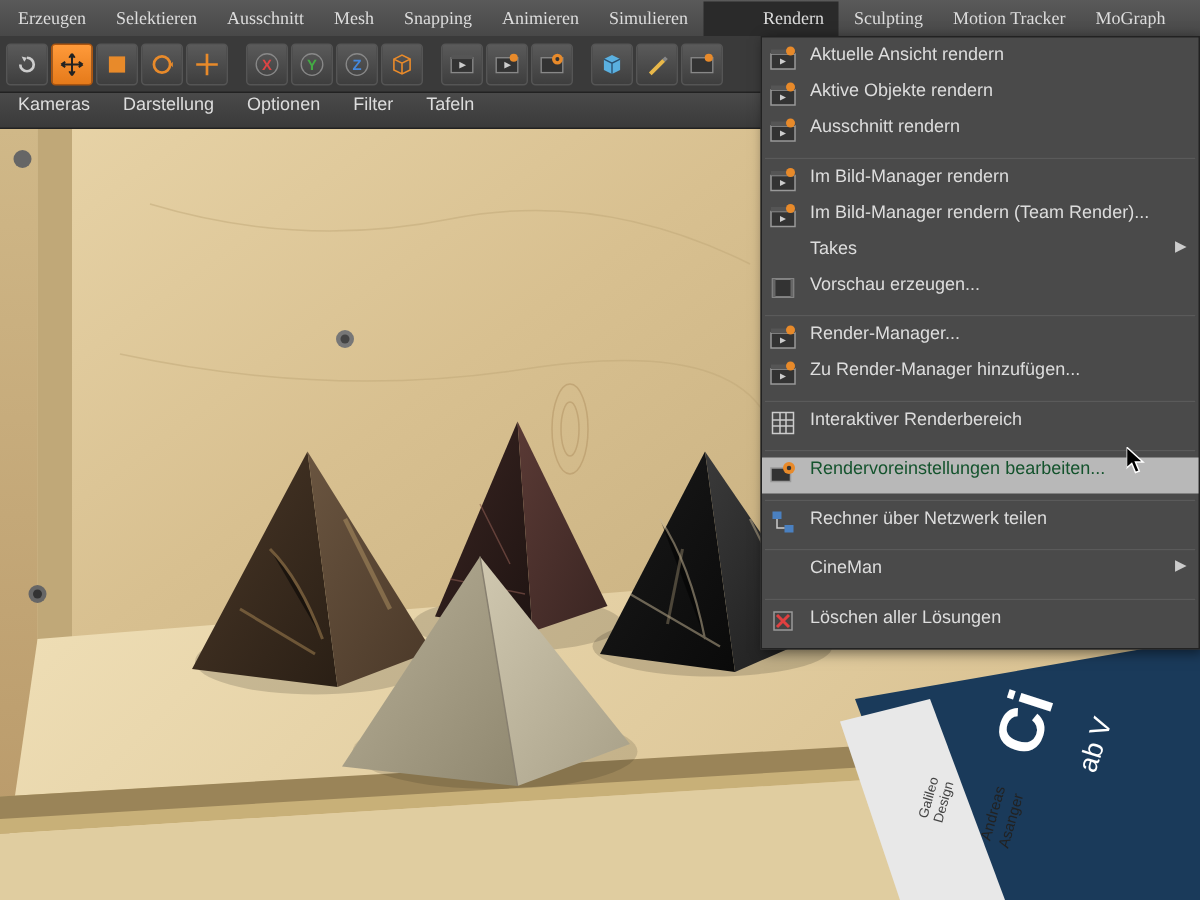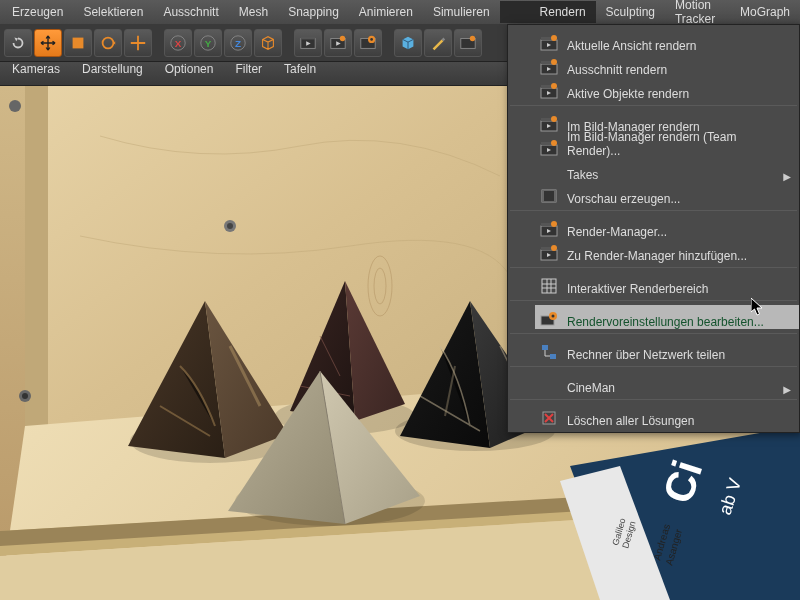--- a/index.html
+++ b/index.html
@@ -1,30 +1,30 @@
 <!DOCTYPE html>
 <html><head>
 <meta charset="utf-8">
 <style>
 * { margin: 0; padding: 0; box-sizing: border-box; font-family: Arial, sans-serif; }
 body { width: 800px; height: 600px; overflow: hidden; background: #3a3a3a; position: relative; }
 .menubar { height: 24px; background: linear-gradient(#5a5a5a, #484848); display: flex; align-items: center; padding-left: 2px; color: #ddd; font-size: 12px; }
-.menubar .item { padding: 4px 10px; cursor: pointer; }
+.menubar .item { padding: 4px 10px; cursor: pointer; font-family: Liberation Serif, serif; }
 .menubar .item.active { background: #2a2a2a; padding-left: 40px; }
 .toolbar { height: 38px; background: #3a3a3a; display: flex; align-items: center; padding: 2px 4px; gap: 2px; border-bottom: 1px solid #222; }
 .tbtn { width: 28px; height: 28px; border: 1px solid #555; border-radius: 3px; background: linear-gradient(#5a5a5a,#3e3e3e); display: flex; align-items: center; justify-content: center; cursor: pointer; position: relative; }
 .tbtn.active { background: linear-gradient(#ff9a3a,#e57a1a); border-color: #aa5510; }
 .tbtn svg { width: 18px; height: 18px; }
 .sep { width: 8px; }
 .subbar { height: 24px; background: linear-gradient(#4a4a4a,#3a3a3a); display: flex; align-items: flex-start; padding-left: 12px; color: #ddd; font-size: 12px; gap: 22px; border-bottom: 1px solid #222; }
 .subbar span { cursor: pointer; }
 .viewport { position: relative; width: 800px; height: 514px; background: #000; }
 .viewport svg { width: 100%; height: 100%; display: block; }
 .menu { position: absolute; left: 507px; top: 24px; width: 293px; background: #4a4a4a; border: 1px solid #222; box-shadow: 2px 2px 8px rgba(0,0,0,0.5); color: #ddd; font-size: 12px; padding: 4px 0; }
-.menu .mitem { display: flex; align-items: flex-end; height: 24px; padding: 0 8px 0 4px; cursor: pointer; position: relative; margin-left: 27px; }
+.menu .mitem { display: flex; align-items: flex-start; height: 24px; padding: 0 8px 0 4px; cursor: pointer; position: relative; }
 .menu .mitem.hl { background: #b8b8b8; color: #14532d; }
 .menu .micon { width: 20px; height: 20px; margin-right: 8px; display: flex; align-items: center; justify-content: center; flex-shrink: 0; }
 .menu .micon svg { width: 18px; height: 18px; }
 .menu .msep { height: 1px; background: #333; margin: 4px 2px; border-bottom: 1px solid #5a5a5a; }
 .menu .arrow { position: absolute; right: 8px; color: #ccc; font-size: 10px; }
 .cursor { position: absolute; left: 751px; top: 298px; pointer-events: none; }
 </style>
 </head>
 <body>
 
@@ -271,32 +271,32 @@
     </div>
     <div class="mitem">
       <span class="micon">
         <svg xmlns="http://www.w3.org/2000/svg" viewBox="0 0 18 18">
           <rect x="1" y="6" width="16" height="10" fill="#333" stroke="#999"></rect>
           <rect x="1" y="3" width="16" height="3" fill="#555"></rect>
           <circle cx="14" cy="4" r="3" fill="#e88a2a"></circle>
           <polygon points="7,9 11,11 7,13" fill="#ccc"></polygon>
         </svg>
       </span>
+      <span>Aktive Objekte rendern</span>
+    </div>
+    <div class="mitem">
+      <span class="micon">
+        <svg xmlns="http://www.w3.org/2000/svg" viewBox="0 0 18 18">
+          <rect x="1" y="6" width="16" height="10" fill="#333" stroke="#999"></rect>
+          <rect x="1" y="3" width="16" height="3" fill="#555"></rect>
+          <circle cx="14" cy="4" r="3" fill="#e88a2a"></circle>
+          <polygon points="7,9 11,11 7,13" fill="#ccc"></polygon>
+        </svg>
+      </span>
       <span>Ausschnitt rendern</span>
-    </div>
-    <div class="mitem">
-      <span class="micon">
-        <svg xmlns="http://www.w3.org/2000/svg" viewBox="0 0 18 18">
-          <rect x="1" y="6" width="16" height="10" fill="#333" stroke="#999"></rect>
-          <rect x="1" y="3" width="16" height="3" fill="#555"></rect>
-          <circle cx="14" cy="4" r="3" fill="#e88a2a"></circle>
-          <polygon points="7,9 11,11 7,13" fill="#ccc"></polygon>
-        </svg>
-      </span>
-      <span>Aktive Objekte rendern</span>
     </div>
     <div class="msep"></div>
     <div class="mitem">
       <span class="micon">
         <svg xmlns="http://www.w3.org/2000/svg" viewBox="0 0 18 18">
           <rect x="1" y="6" width="16" height="10" fill="#333" stroke="#999"></rect>
           <rect x="1" y="3" width="16" height="3" fill="#555"></rect>
           <circle cx="14" cy="4" r="3" fill="#e88a2a"></circle>
           <polygon points="7,9 11,11 7,13" fill="#ccc"></polygon>
         </svg>

